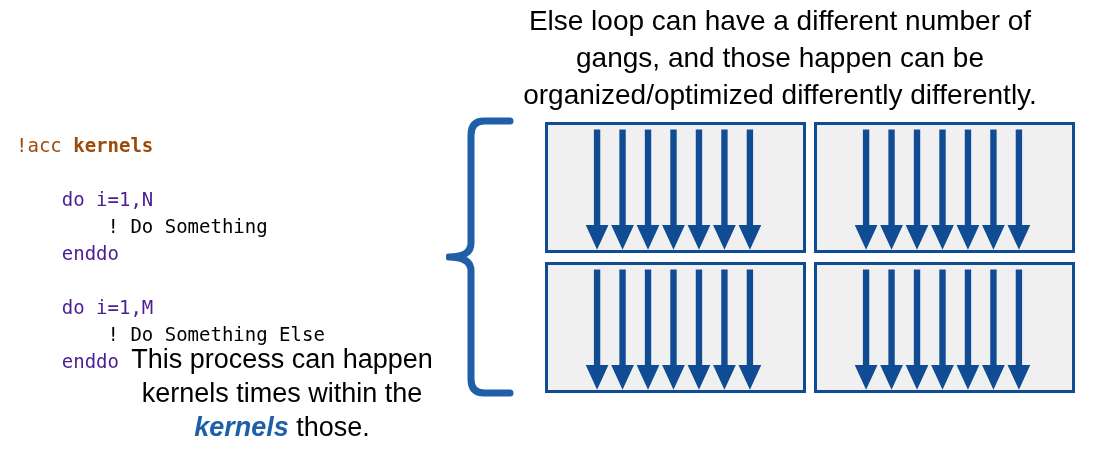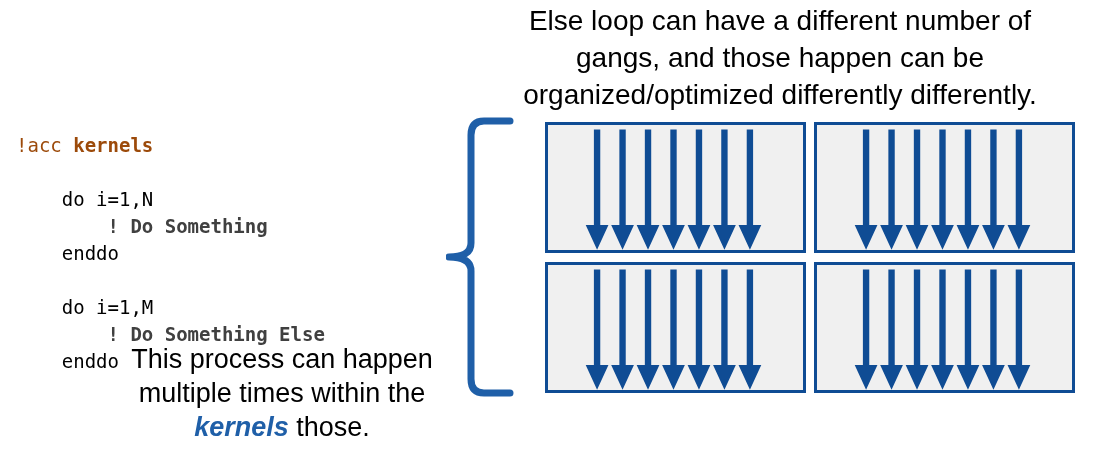--- a/index.html
+++ b/index.html
@@ -23,22 +23,22 @@
     top: 96px;
     font-family: "DejaVu Sans Mono", "Liberation Mono", monospace;
     font-size: 19px;
     line-height: 27px;
     white-space: pre;
     margin-top: 36px;
   }
   .code-line { white-space: pre; }
   .tok-directive-mark { color: #9c4a0a; }
   .tok-directive-kw   { color: #9c4a0a; font-weight: bold; }
-  .tok-plain          { color: #000000; }
-  .tok-comment        { color: #404040; font-weight: bold; }
+  .tok-plain          { color: #4c1d95; }
+  .tok-comment        { color: #000000; }
   .code-gap { height: 27px; }
 
   
   #code-caption {
     position: absolute;
     left: 82px;
     top: 342px;
     width: 400px;
     text-align: center;
     font-size: 27px;
@@ -102,21 +102,21 @@
     overflow: visible;
   }
 </style>
 </head>
 <body>
 
 <div id="code-block"><div class="code-line"><span class="tok-directive-mark">!acc </span><span class="tok-directive-kw">kernels</span></div><div class="code-line code-gap">&nbsp;</div><div class="code-line"><span class="tok-plain">    do i=1,N</span></div><div class="code-line"><span class="tok-comment">        ! Do Something</span></div><div class="code-line"><span class="tok-plain">    enddo</span></div><div class="code-line code-gap">&nbsp;</div><div class="code-line"><span class="tok-plain">    do i=1,M</span></div><div class="code-line"><span class="tok-comment">        ! Do Something Else</span></div><div class="code-line"><span class="tok-plain">    enddo</span></div></div>
 
 <div id="code-caption">
   <div>This process can happen</div>
-  <div>multiple times within the</div>
+  <div>kernels times within the</div>
   <div><span class="kw-kernels">kernels</span><span> those.</span></div>
 </div>
 
 <div id="gang-heading">
   <div>Else loop can have a different number of</div>
   <div>gangs, and those happen can be</div>
   <div>organized/optimized differently differently.</div>
 </div>
 
 <div id="region-brace">

